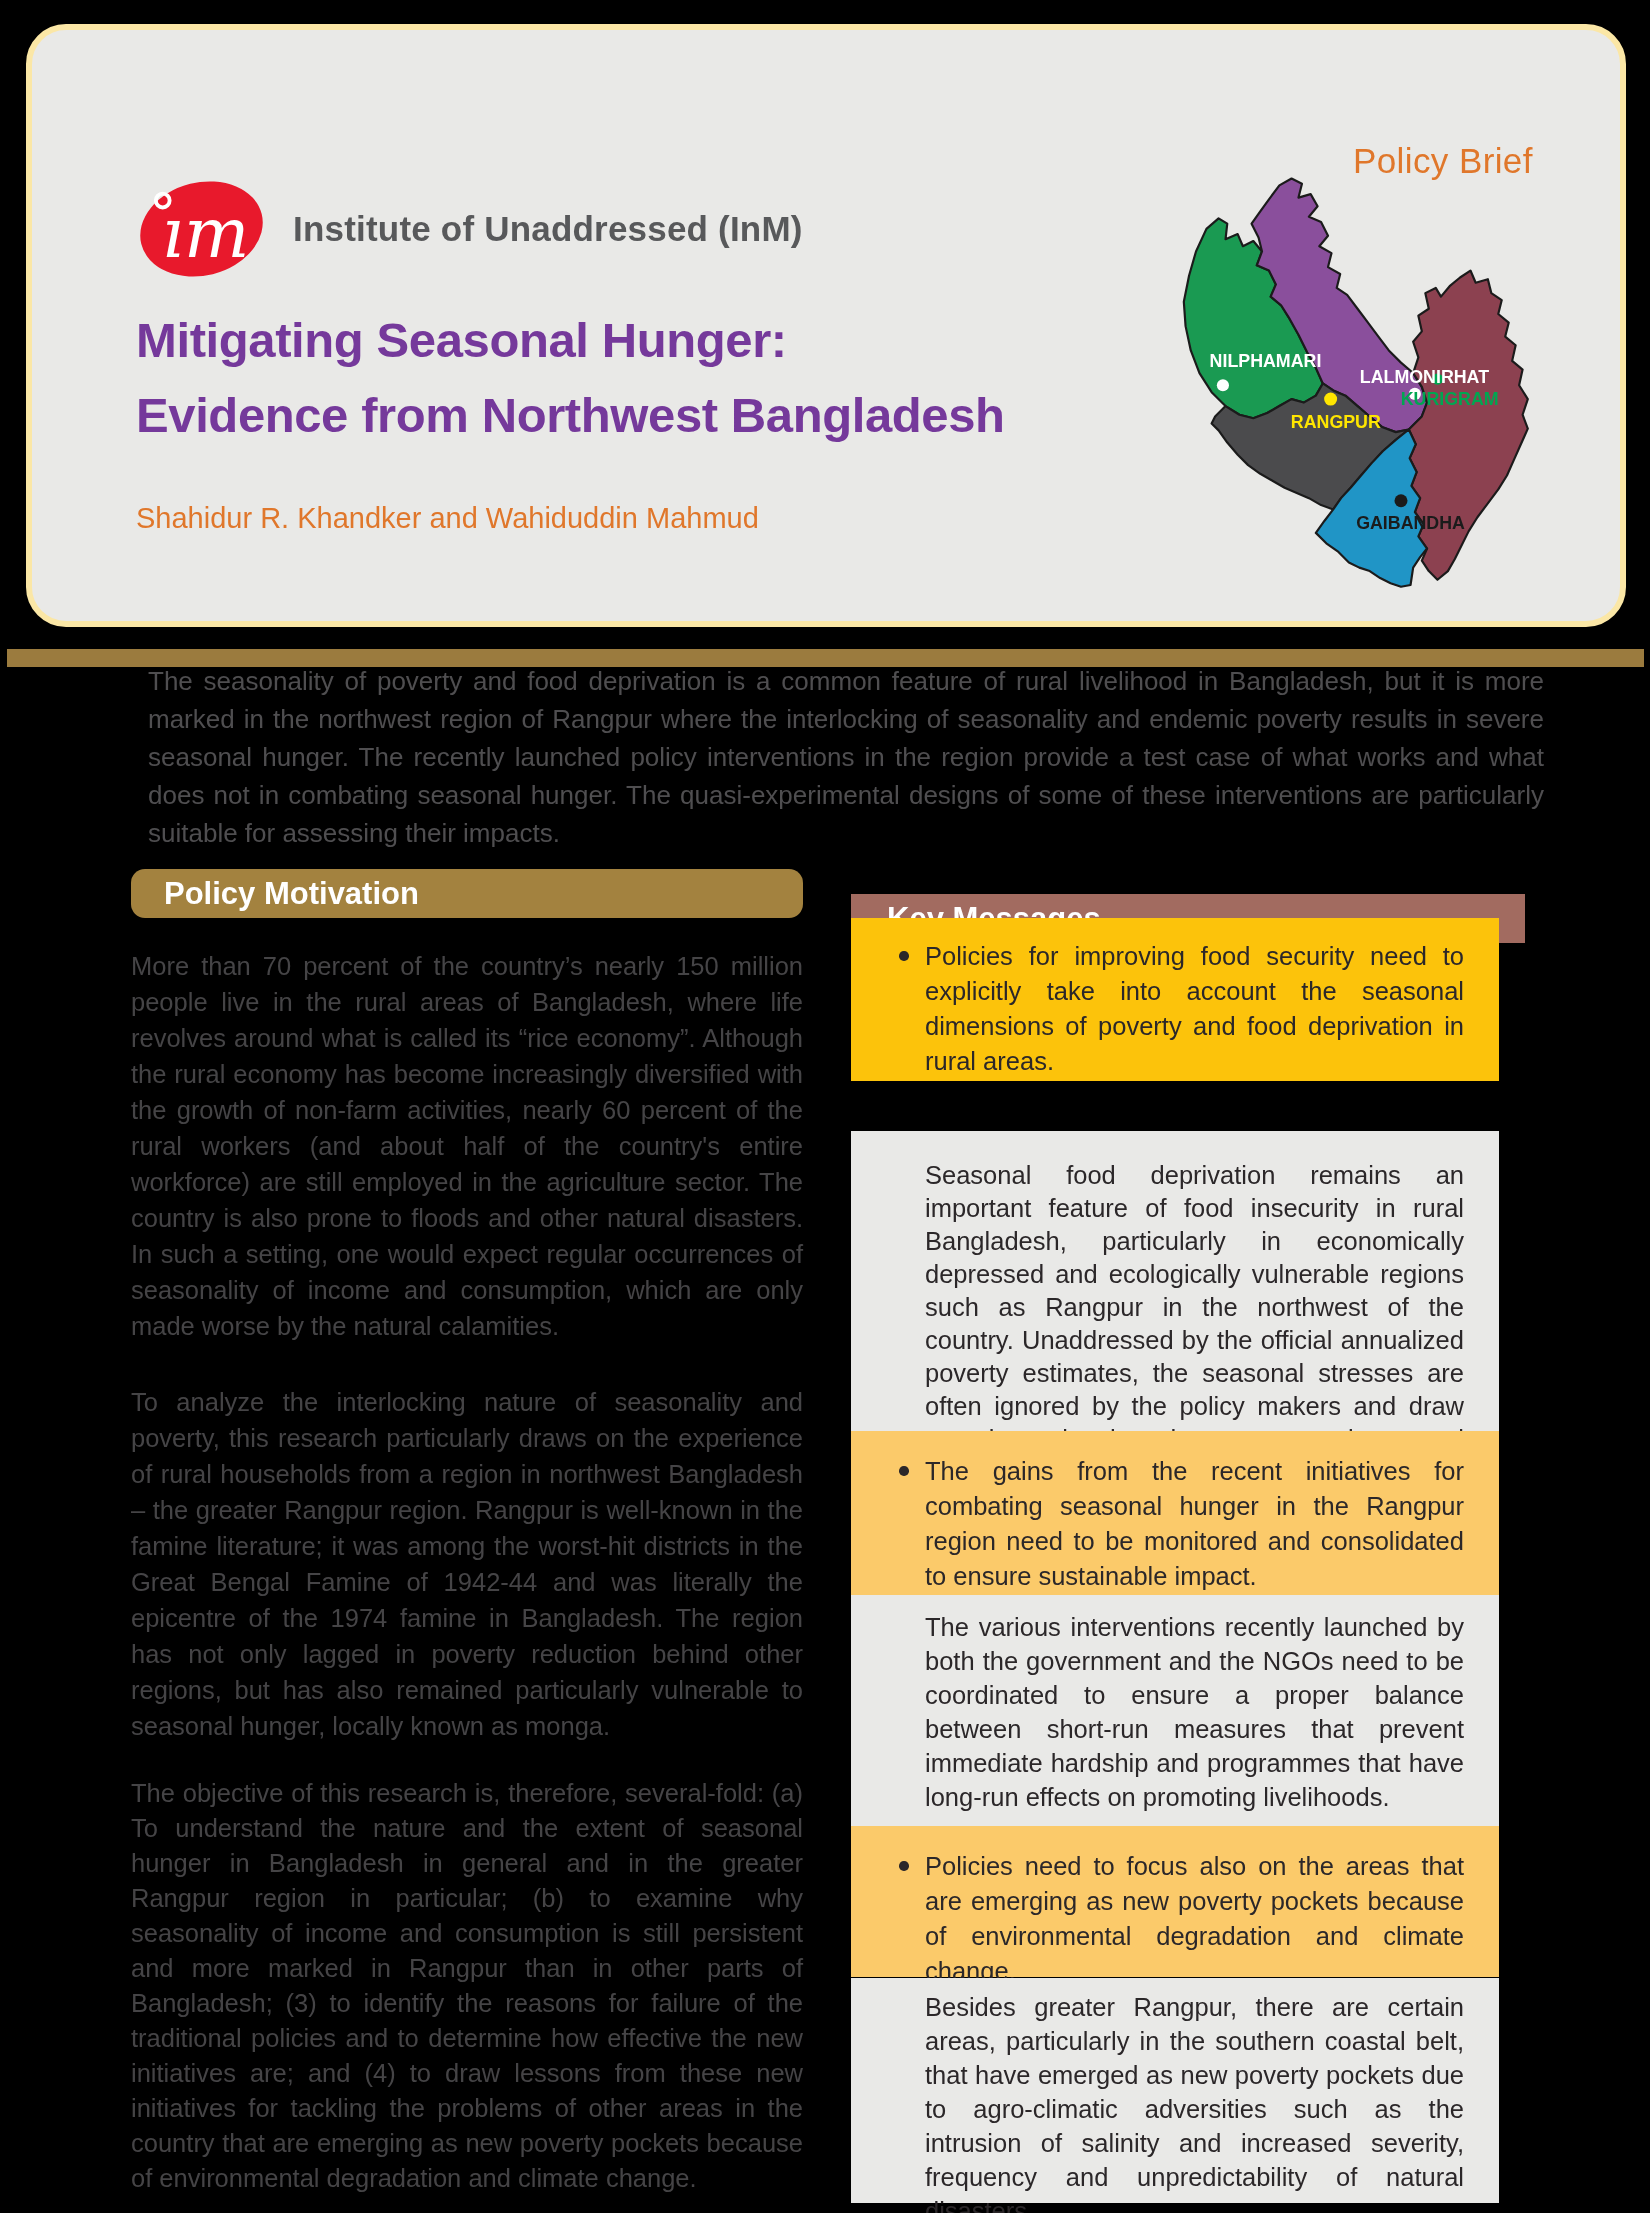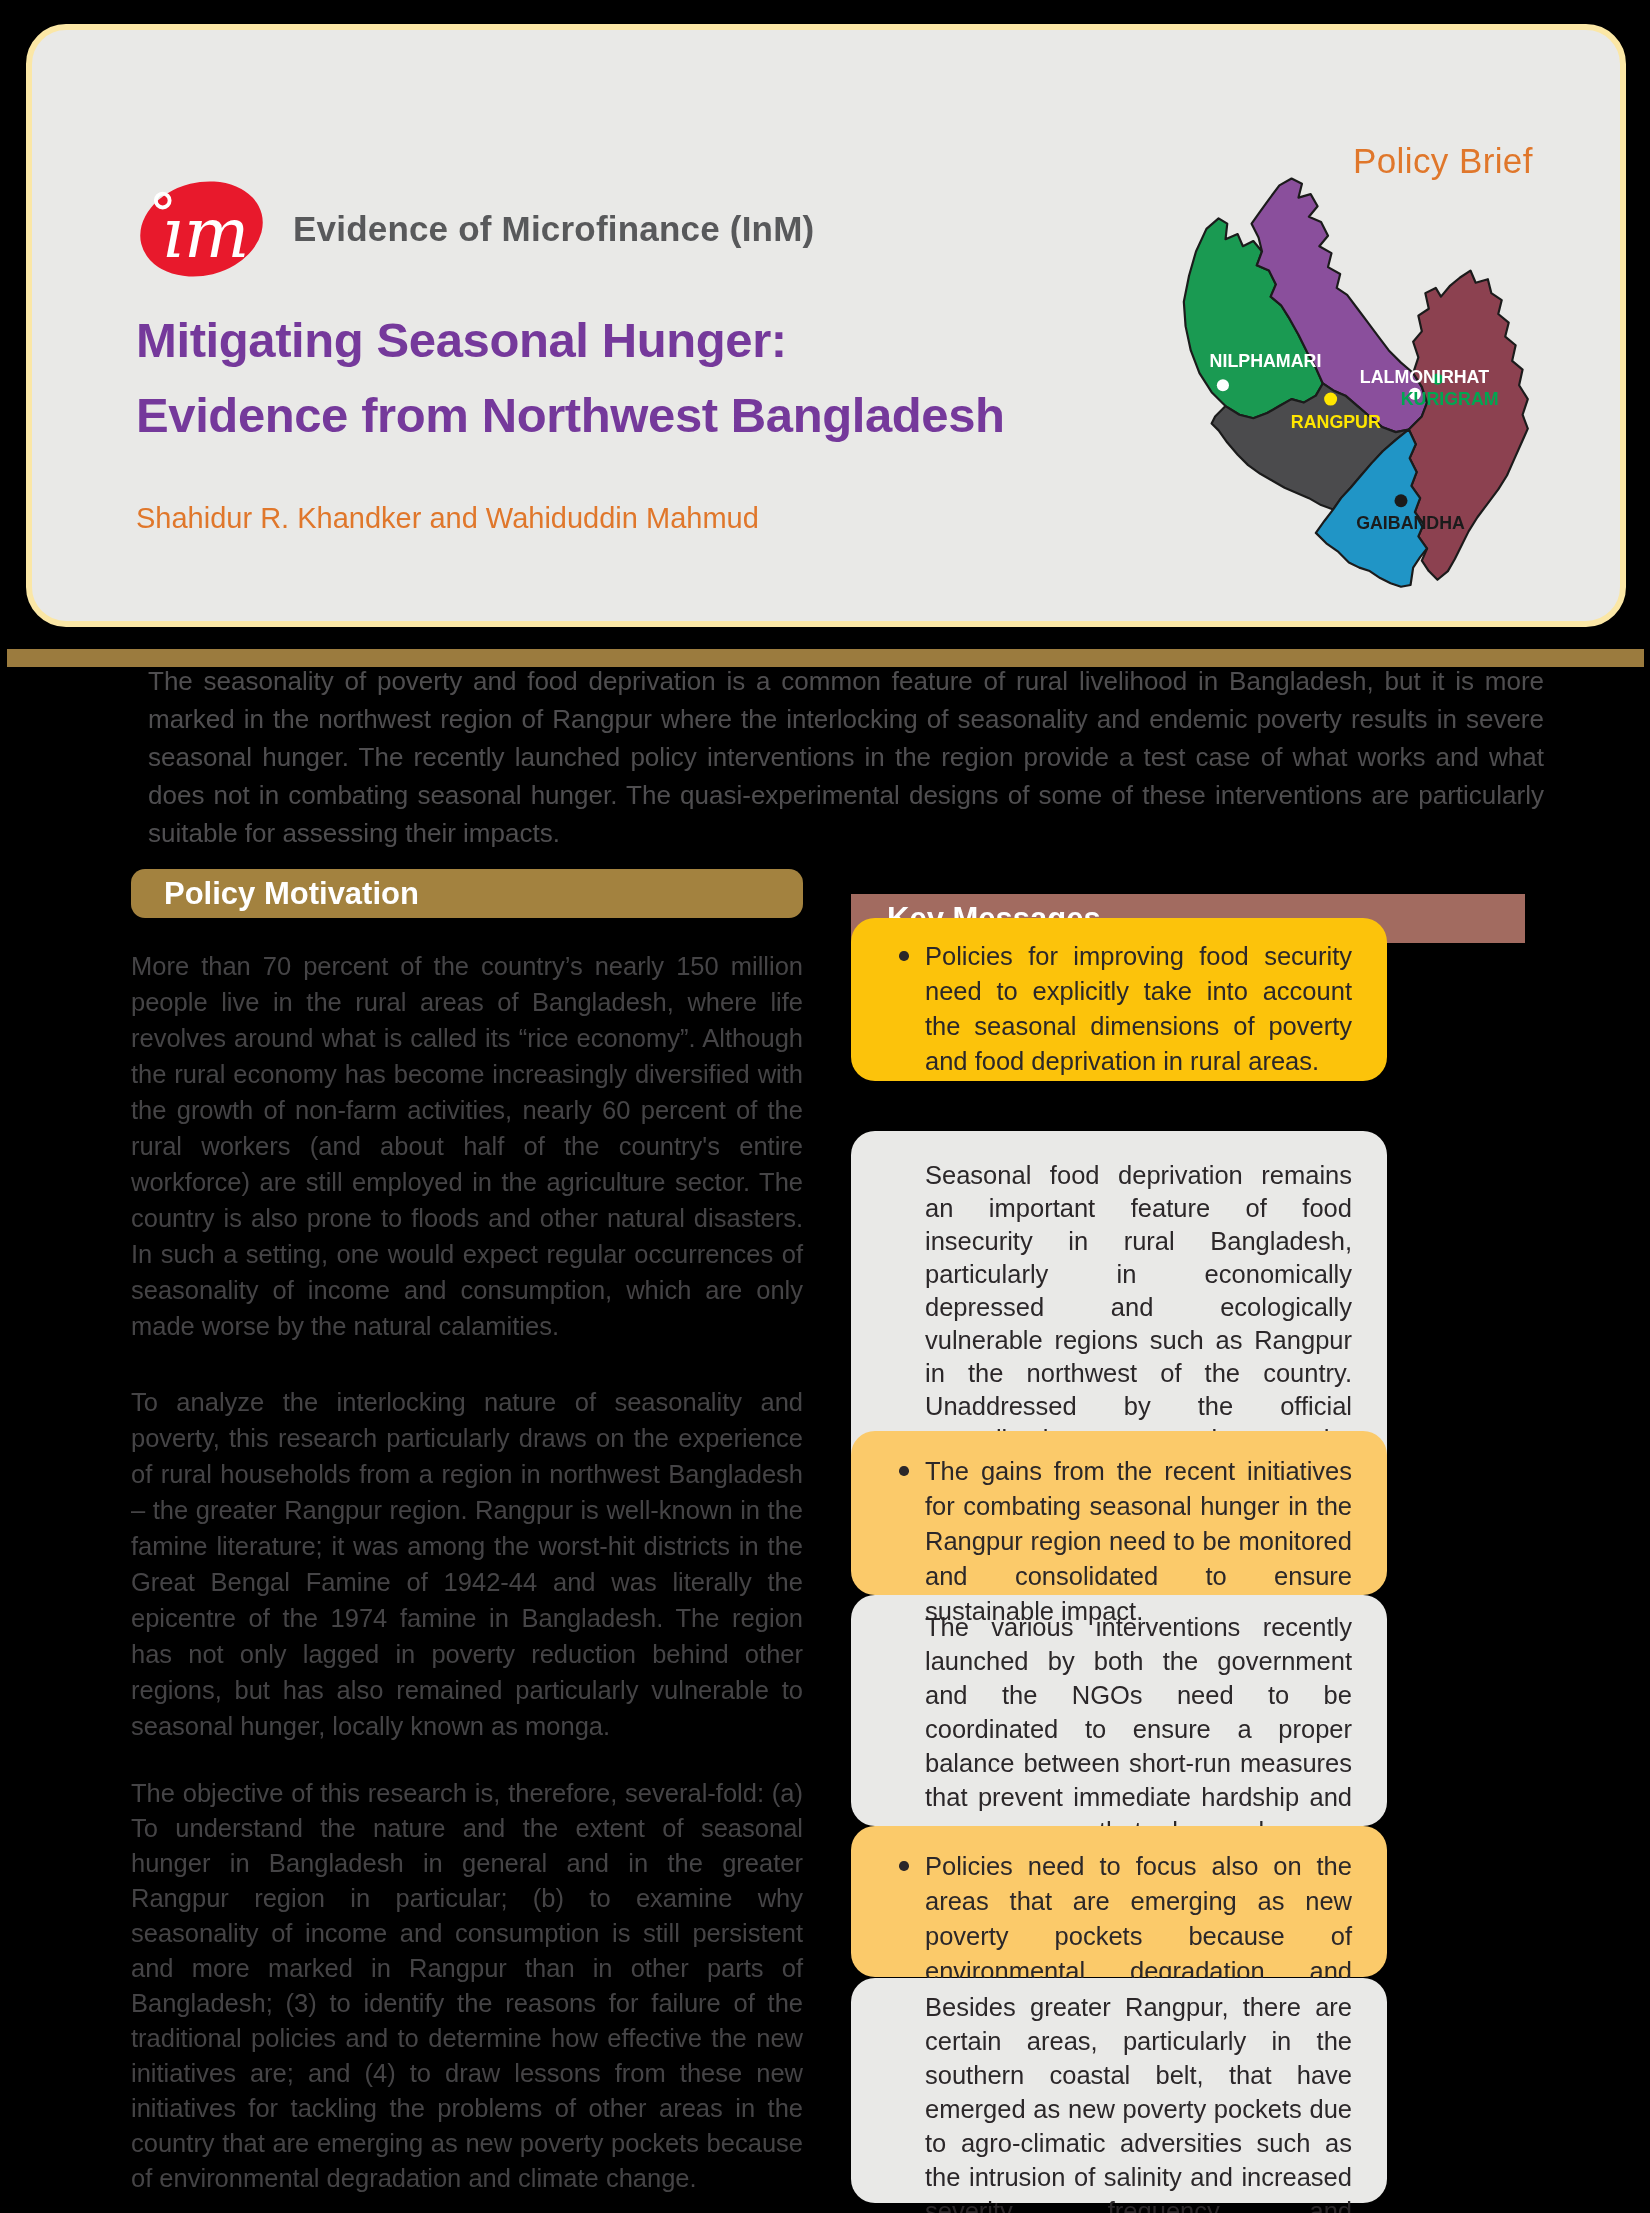--- a/index.html
+++ b/index.html
@@ -36,21 +36,21 @@
         line-height:36px;color:#454446;text-align:justify;}
   .p1{top:948px;}
   .p2{top:1384px;}
   .p3{top:1776px;line-height:35px;}
 
   
   .km-head{position:absolute;left:851px;top:894px;width:674px;height:49px;
         background:#a26b60;display:flex;align-items:center;padding-left:36px;
         box-sizing:border-box;}
   .km-head span{font-size:31px;font-weight:bold;color:#ffffff;}
-  .km-box{position:absolute;left:851px;width:536px;box-sizing:border-box;border-radius:24px;}
+  .km-box{position:absolute;left:851px;width:648px;box-sizing:border-box;}
   .km-box p{margin:0;padding:0 35px 0 74px;font-size:25.5px;color:#2b2729;
         text-align:justify;}
   .km-gold{background:#fcc30b;}
   .km-amber{background:#fbca6a;}
   .km-gray{background:#e9e9e7;}
   .b1{top:918px;height:163px;padding-top:21px;}
   .b2{top:1103px;height:350px;padding-top:28px;margin-top:28px;}
   .b2 p{line-height:33px;}
   .b3{top:1431px;height:164px;padding-top:22.5px;}
   .b4{top:1595px;height:231px;padding-top:14.7px;}
@@ -74,21 +74,21 @@
 
   <div class="card">
     <div class="pb-label">Policy Brief</div>
 
     <div class="logo-row">
       <svg class="logo" viewBox="0 0 152 120">
         <ellipse cx="76" cy="60" rx="72" ry="54" fill="#e8192c" transform="rotate(-14 76 60)"></ellipse>
         <circle cx="31" cy="27" r="8" fill="none" stroke="#ffffff" stroke-width="4.5"></circle>
         <text x="30" y="92" font-family="DejaVu Serif, serif" font-style="italic" font-size="80" fill="#ffffff">ım</text>
       </svg>
-      <div class="org-name">Evidence of Microfinance (InM)</div>
+      <div class="org-name">Institute of Unaddressed (InM)</div>
     </div>
 
     <div class="title">
       <div>Mitigating Seasonal Hunger:</div>
       <div>Evidence from Northwest Bangladesh</div>
     </div>
 
     <div class="authors">Shahidur R. Khandker and Wahiduddin Mahmud</div>
 
     <svg class="map" width="374" height="443" viewBox="0 0 430 510">

